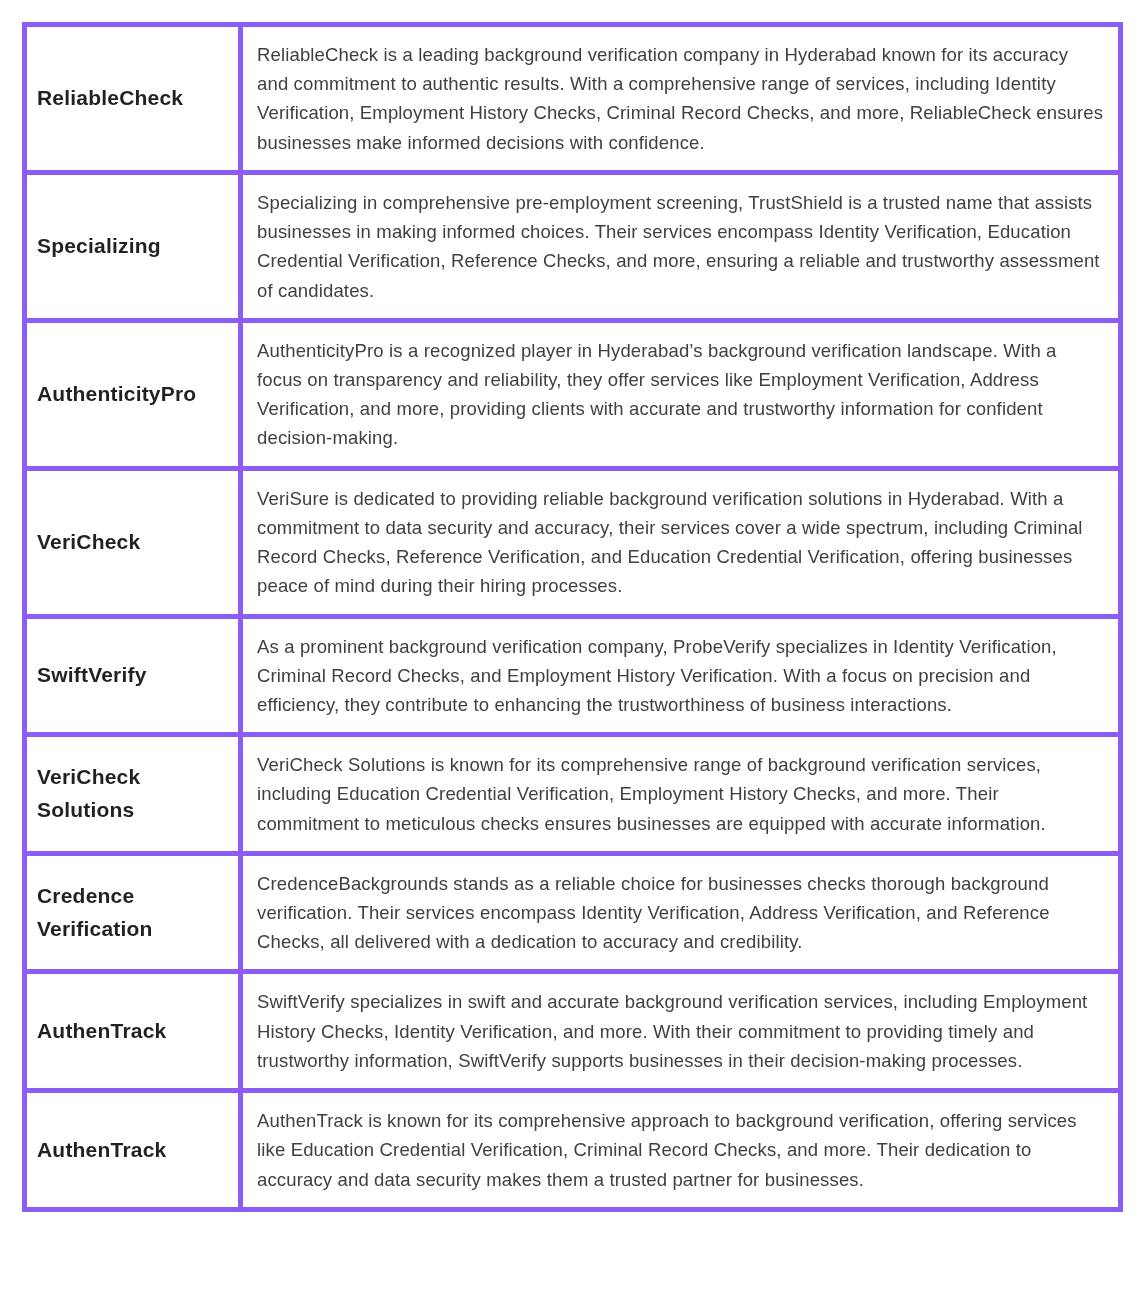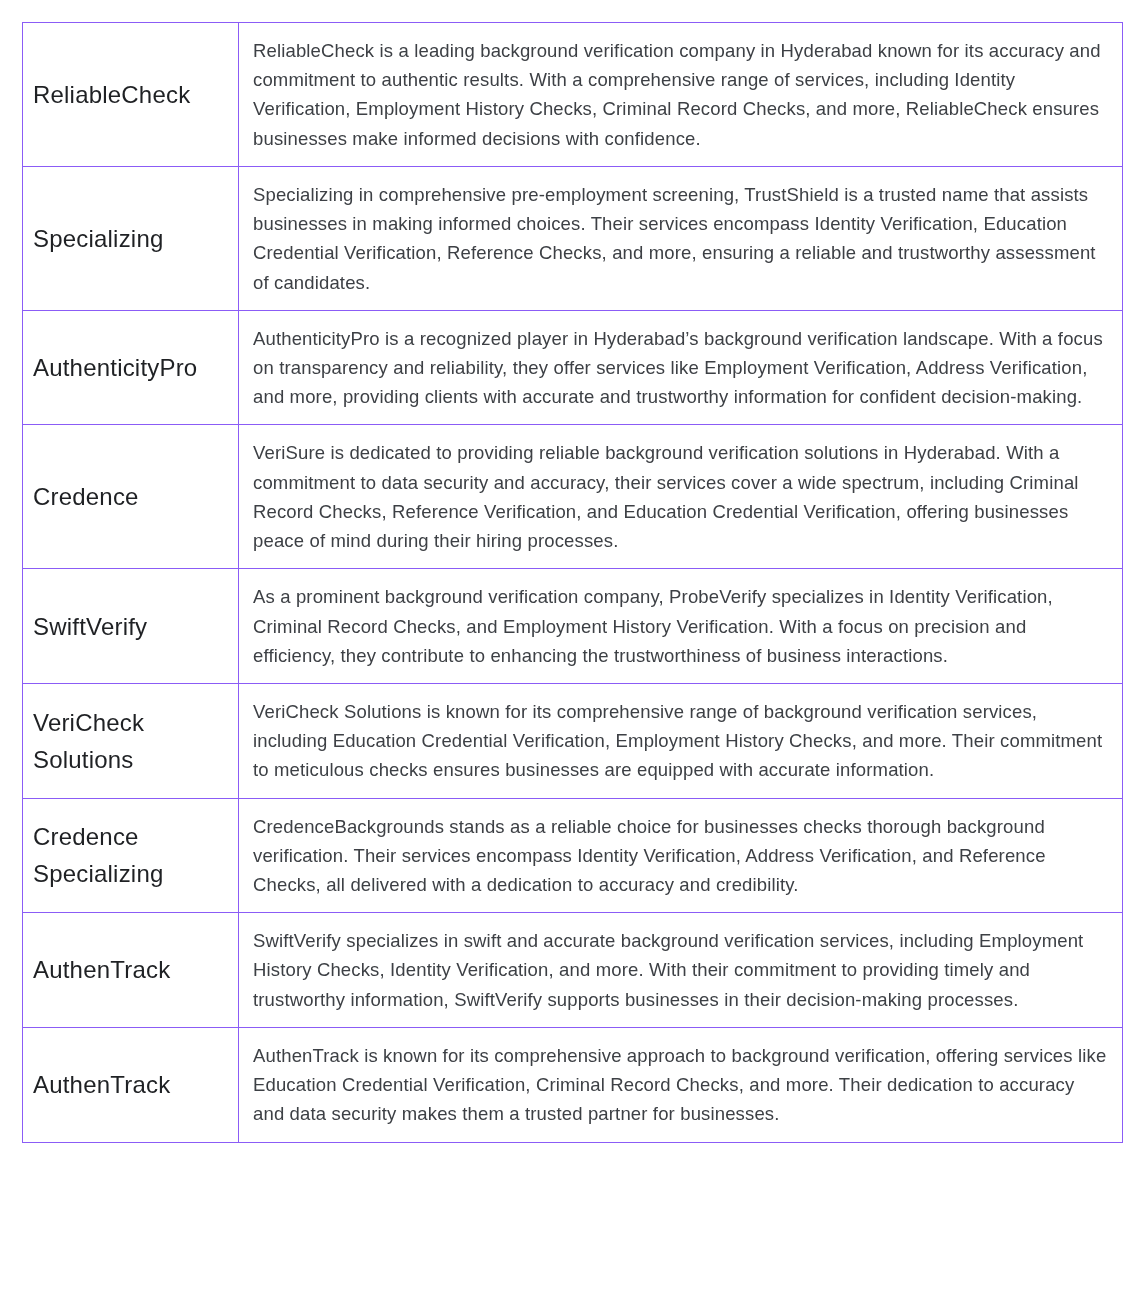--- a/index.html
+++ b/index.html
@@ -15,28 +15,28 @@
     padding: 22px;
     background: #ffffff;
   }
   table.company-table {
     width: 1101px;
     border-collapse: collapse;
     table-layout: fixed;
     background: #ffffff;
   }
   table.company-table td {
-    border: 1px solid #8b5cf6;
+    border: 5px solid #8b5cf6;
     vertical-align: middle;
   }
   td.cell-name {
     width: 216px;
     padding: 12px 14px 12px 10px;
-    font-size: 24px;
-    font-weight: 400;
+    font-size: 21px;
+    font-weight: 700;
     color: #1f2124;
     line-height: 1.55;
     letter-spacing: 0.2px;
   }
   td.cell-desc {
     padding: 13px 14px;
     font-size: 18.5px;
     color: #3d4045;
     line-height: 1.58;
     letter-spacing: 0.15px;
@@ -57,36 +57,36 @@
     <td class="cell-name">Specializing</td>
     <td class="cell-desc">Specializing in comprehensive pre-employment screening, TrustShield is a trusted name that assists businesses in making informed choices. Their services encompass Identity Verification, Education Credential Verification, Reference Checks, and more, ensuring a reliable and trustworthy assessment of candidates.</td>
   </tr>
 
   <tr>
     <td class="cell-name">AuthenticityPro</td>
     <td class="cell-desc">AuthenticityPro is a recognized player in Hyderabad’s background verification landscape. With a focus on transparency and reliability, they offer services like Employment Verification, Address Verification, and more, providing clients with accurate and trustworthy information for confident decision-making.</td>
   </tr>
 
   <tr>
-    <td class="cell-name">Credence</td>
+    <td class="cell-name">VeriCheck</td>
     <td class="cell-desc">VeriSure is dedicated to providing reliable background verification solutions in Hyderabad. With a commitment to data security and accuracy, their services cover a wide spectrum, including Criminal Record Checks, Reference Verification, and Education Credential Verification, offering businesses peace of mind during their hiring processes.</td>
   </tr>
 
   <tr>
     <td class="cell-name">SwiftVerify</td>
     <td class="cell-desc">As a prominent background verification company, ProbeVerify specializes in Identity Verification, Criminal Record Checks, and Employment History Verification. With a focus on precision and efficiency, they contribute to enhancing the trustworthiness of business interactions.</td>
   </tr>
 
   <tr>
     <td class="cell-name">VeriCheck Solutions</td>
     <td class="cell-desc">VeriCheck Solutions is known for its comprehensive range of background verification services, including Education Credential Verification, Employment History Checks, and more. Their commitment to meticulous checks ensures businesses are equipped with accurate information.</td>
   </tr>
 
   <tr>
-    <td class="cell-name">Credence Specializing</td>
+    <td class="cell-name">Credence Verification</td>
     <td class="cell-desc">CredenceBackgrounds stands as a reliable choice for businesses checks thorough background verification. Their services encompass Identity Verification, Address Verification, and Reference Checks, all delivered with a dedication to accuracy and credibility.</td>
   </tr>
 
   <tr>
     <td class="cell-name">AuthenTrack</td>
     <td class="cell-desc">SwiftVerify specializes in swift and accurate background verification services, including Employment History Checks, Identity Verification, and more. With their commitment to providing timely and trustworthy information, SwiftVerify supports businesses in their decision-making processes.</td>
   </tr>
 
   <tr>
     <td class="cell-name">AuthenTrack</td>

